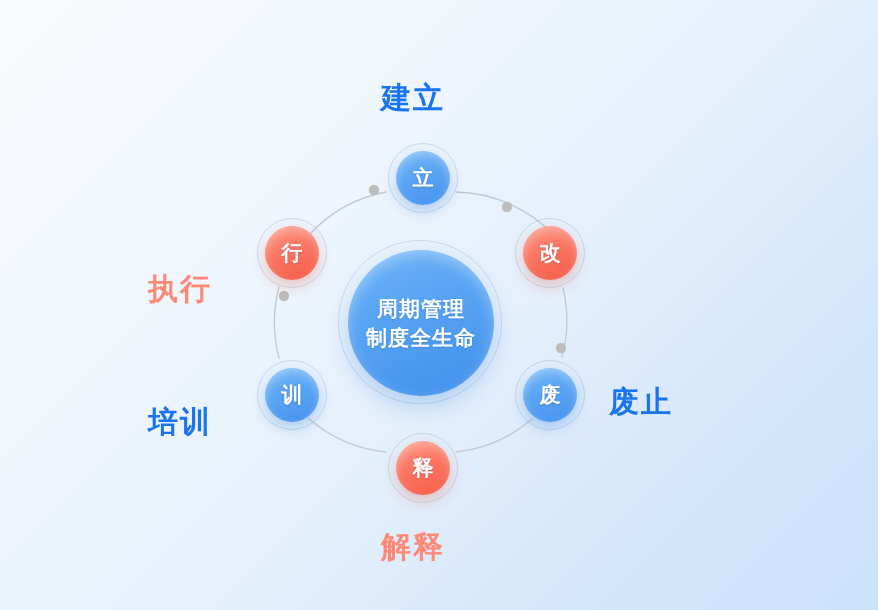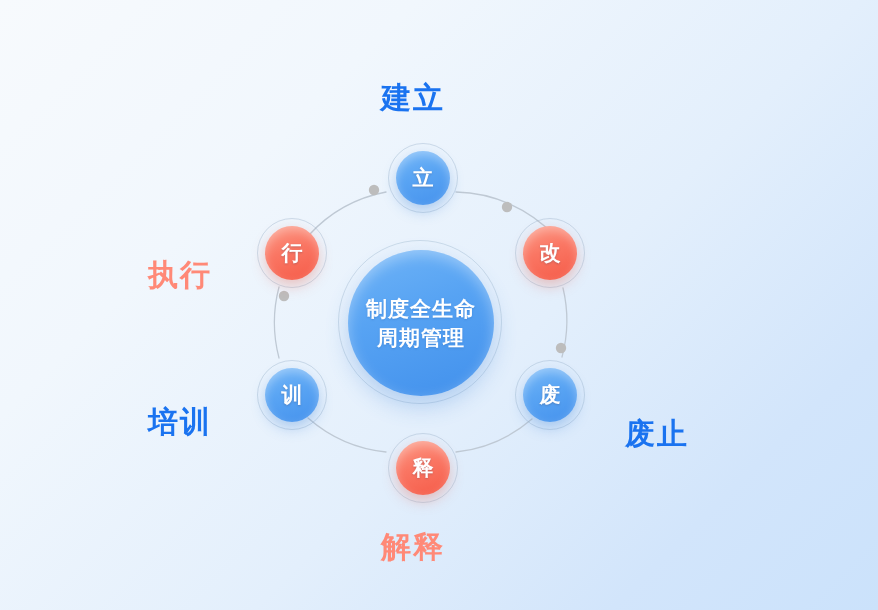--- a/index.html
+++ b/index.html
@@ -133,47 +133,47 @@
       <circle cx="561" cy="348" r="5.2"></circle>
       <circle cx="422" cy="454" r="5.2"></circle>
       <circle cx="288" cy="408" r="5.2"></circle>
       <circle cx="284" cy="296" r="5.2"></circle>
       <circle cx="374" cy="190" r="5.2"></circle>
     </g>
   </svg>
 
   <div class="hub">
     <div class="hub-disc">
+      <div class="hub-line">周期管理</div>
       <div class="hub-line">制度全生命</div>
-      <div class="hub-line">周期管理</div>
     </div>
   </div>
 
   <div class="node" style="left:388px; top:143px;">
     <div class="node-disc blue">立</div>
   </div>
   <div class="olabel blue" style="left:381px; top:78px;font-family:Liberation Mono, monospace;">建立</div>
 
   <div class="node" style="left:515px; top:218px;">
     <div class="node-disc coral">改</div>
   </div>
 
   <div class="node" style="left:515px; top:360px;">
     <div class="node-disc blue">废</div>
   </div>
-  <div class="olabel blue" style="left:609px; top:414px;margin-left:16px;">废止</div>
+  <div class="olabel blue" style="left:609px; top:382px;">废止</div>
 
   <div class="node" style="left:388px; top:433px;">
     <div class="node-disc coral">释</div>
   </div>
   <div class="olabel coral" style="left:381px; top:527px;">解释</div>
 
   <div class="node" style="left:257px; top:360px;">
     <div class="node-disc blue">训</div>
   </div>
   <div class="olabel blue" style="left:148px; top:402px;">培训</div>
 
   <div class="node" style="left:257px; top:218px;">
     <div class="node-disc coral">行</div>
   </div>
-  <div class="olabel coral" style="left:148px; top:255px;text-align:right;">执行</div>
+  <div class="olabel coral" style="left:148px; top:269px;text-align:right;">执行</div>
 
 </div>
 
 </body></html>

